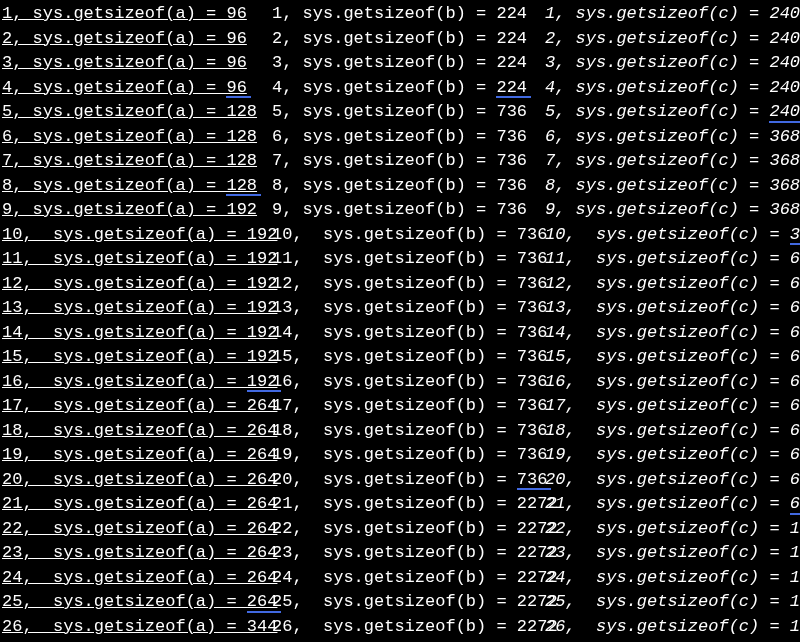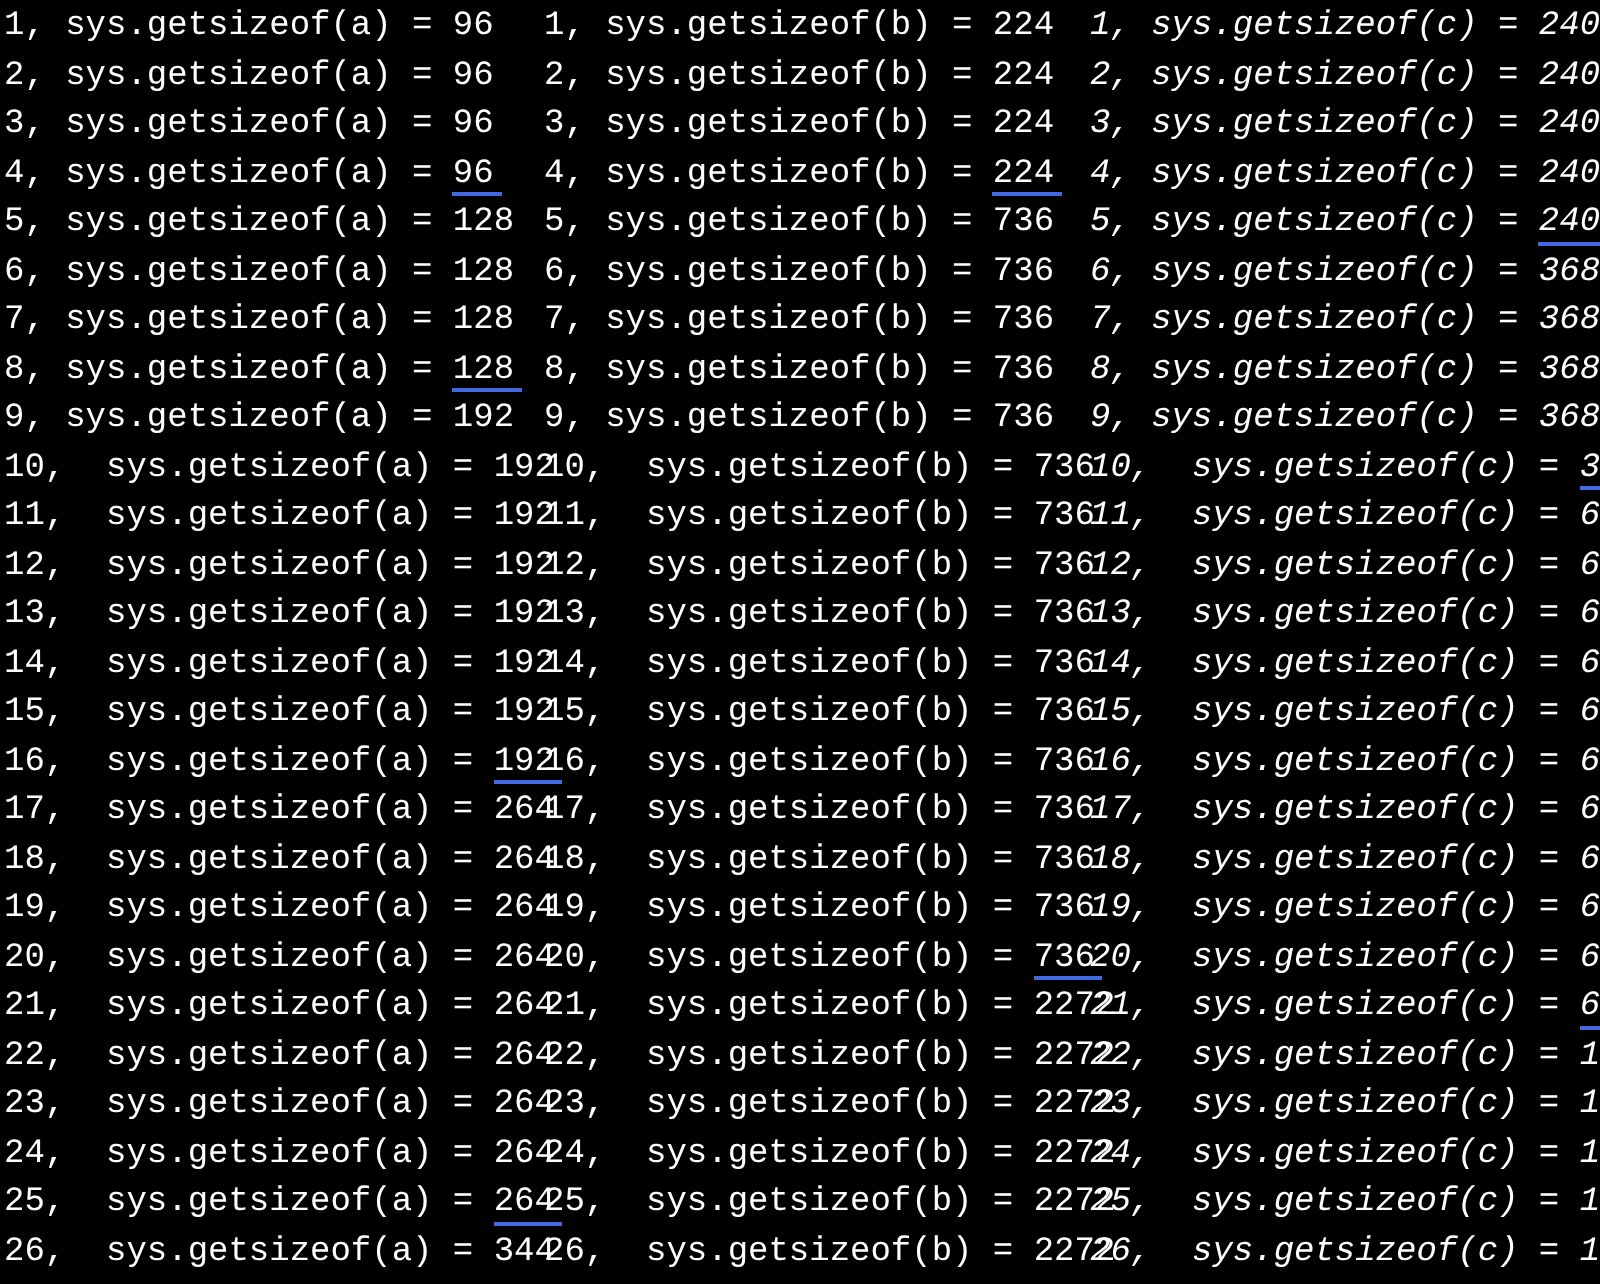--- a/index.html
+++ b/index.html
@@ -18,21 +18,21 @@
       line-height: 24.5px;
     }
     .columns {
       display: flex;
       padding-top: 2px;
     }
     .col {
       flex: 0 0 auto;
       white-space: pre;
     }
-    .col1 { width: 270px; padding-left: 2px; }
+    .col1 { width: 270px; padding-left: 2px; text-decoration: underline; }
     .col2 { width: 273px; padding-left: 2px; }
     .col3 { width: 256px; padding-left: 2px; font-style: italic; }
     .row {
       position: relative;
       height: 24.5px;
     }
     .underline {
       position: absolute;
       height: 2px;
       background: #4169E1;

